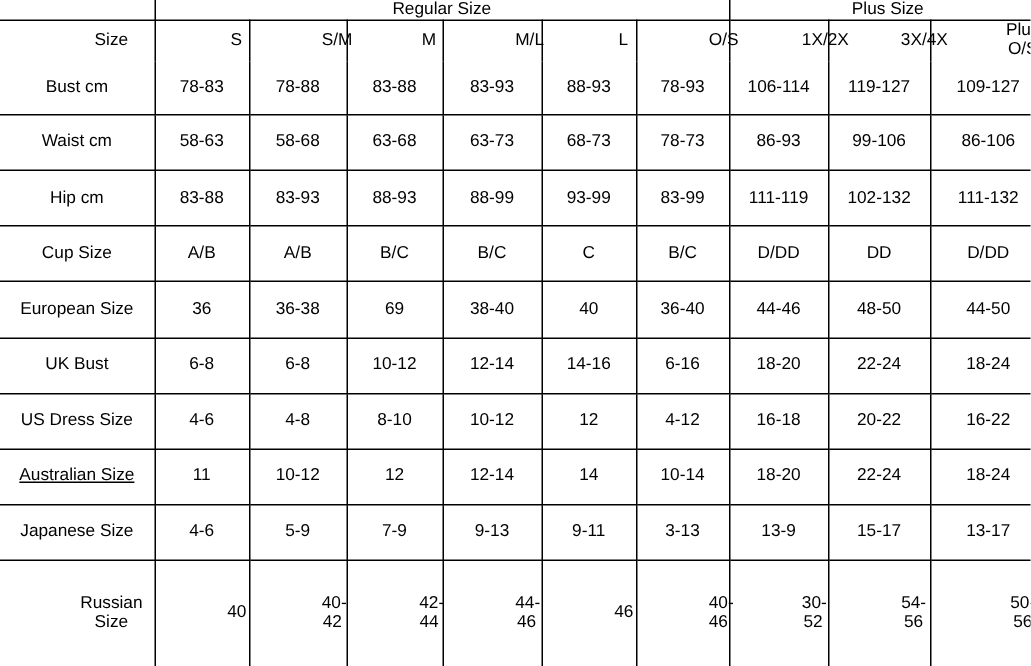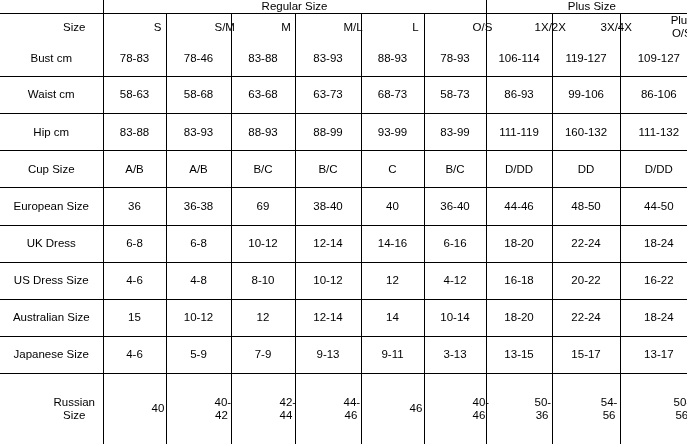--- a/index.html
+++ b/index.html
@@ -63,20 +63,21 @@
     font-size: 12.5px;
   }
   .col-head-label {
     font-weight: bold;
     text-align: left;
     padding-left: 5px;
     font-size: 12.5px;
   }
   .wrap-label {
     line-height: 1.05;
+    text-decoration: underline;
   }
 </style>
 </head>
 <body>
 
 <table id="size-table">
   <colgroup>
     <col style="width:103px">
     <col style="width:63px">
     <col style="width:65px">
@@ -104,51 +105,51 @@
       <td class="col-head">O/S</td>
       <td class="col-head">1X/2X</td>
       <td class="col-head">3X/4X</td>
       <td class="col-head">Plus O/S</td>
     </tr>
   </thead>
   <tbody>
     <tr>
       <td class="row-label">Bust cm</td>
       <td>78-83</td>
-      <td>78-46</td>
+      <td>78-88</td>
       <td>83-88</td>
       <td>83-93</td>
       <td>88-93</td>
       <td>78-93</td>
       <td>106-114</td>
       <td>119-127</td>
       <td>109-127</td>
     </tr>
     <tr>
       <td class="row-label">Waist cm</td>
       <td>58-63</td>
       <td>58-68</td>
       <td>63-68</td>
       <td>63-73</td>
       <td>68-73</td>
-      <td>58-73</td>
+      <td>78-73</td>
       <td>86-93</td>
       <td>99-106</td>
       <td>86-106</td>
     </tr>
     <tr>
       <td class="row-label">Hip cm</td>
       <td>83-88</td>
       <td>83-93</td>
       <td>88-93</td>
       <td>88-99</td>
       <td>93-99</td>
       <td>83-99</td>
       <td>111-119</td>
-      <td>160-132</td>
+      <td>102-132</td>
       <td>111-132</td>
     </tr>
     <tr>
       <td class="row-label">Cup Size</td>
       <td>A/B</td>
       <td>A/B</td>
       <td>B/C</td>
       <td>B/C</td>
       <td>C</td>
       <td>B/C</td>
@@ -162,21 +163,21 @@
       <td>36-38</td>
       <td>69</td>
       <td>38-40</td>
       <td>40</td>
       <td>36-40</td>
       <td>44-46</td>
       <td>48-50</td>
       <td>44-50</td>
     </tr>
     <tr>
-      <td class="row-label">UK Dress</td>
+      <td class="row-label">UK Bust</td>
       <td>6-8</td>
       <td>6-8</td>
       <td>10-12</td>
       <td>12-14</td>
       <td>14-16</td>
       <td>6-16</td>
       <td>18-20</td>
       <td>22-24</td>
       <td>18-24</td>
     </tr>
@@ -187,48 +188,48 @@
       <td>8-10</td>
       <td>10-12</td>
       <td>12</td>
       <td>4-12</td>
       <td>16-18</td>
       <td>20-22</td>
       <td>16-22</td>
     </tr>
     <tr>
       <td class="row-label wrap-label">Australian Size</td>
-      <td>15</td>
+      <td>11</td>
       <td>10-12</td>
       <td>12</td>
       <td>12-14</td>
       <td>14</td>
       <td>10-14</td>
       <td>18-20</td>
       <td>22-24</td>
       <td>18-24</td>
     </tr>
     <tr>
       <td class="row-label">Japanese Size</td>
       <td>4-6</td>
       <td>5-9</td>
       <td>7-9</td>
       <td>9-13</td>
       <td>9-11</td>
       <td>3-13</td>
-      <td>13-15</td>
+      <td>13-9</td>
       <td>15-17</td>
       <td>13-17</td>
     </tr>
     <tr>
       <td class="row-label">Russian Size</td>
       <td>40</td>
       <td>40-42</td>
       <td>42-44</td>
       <td>44-46</td>
       <td>46</td>
       <td>40-46</td>
-      <td>50-36</td>
+      <td>30-52</td>
       <td>54-56</td>
       <td>50-56</td>
     </tr>
   </tbody>
 </table>
 
 </body></html>

